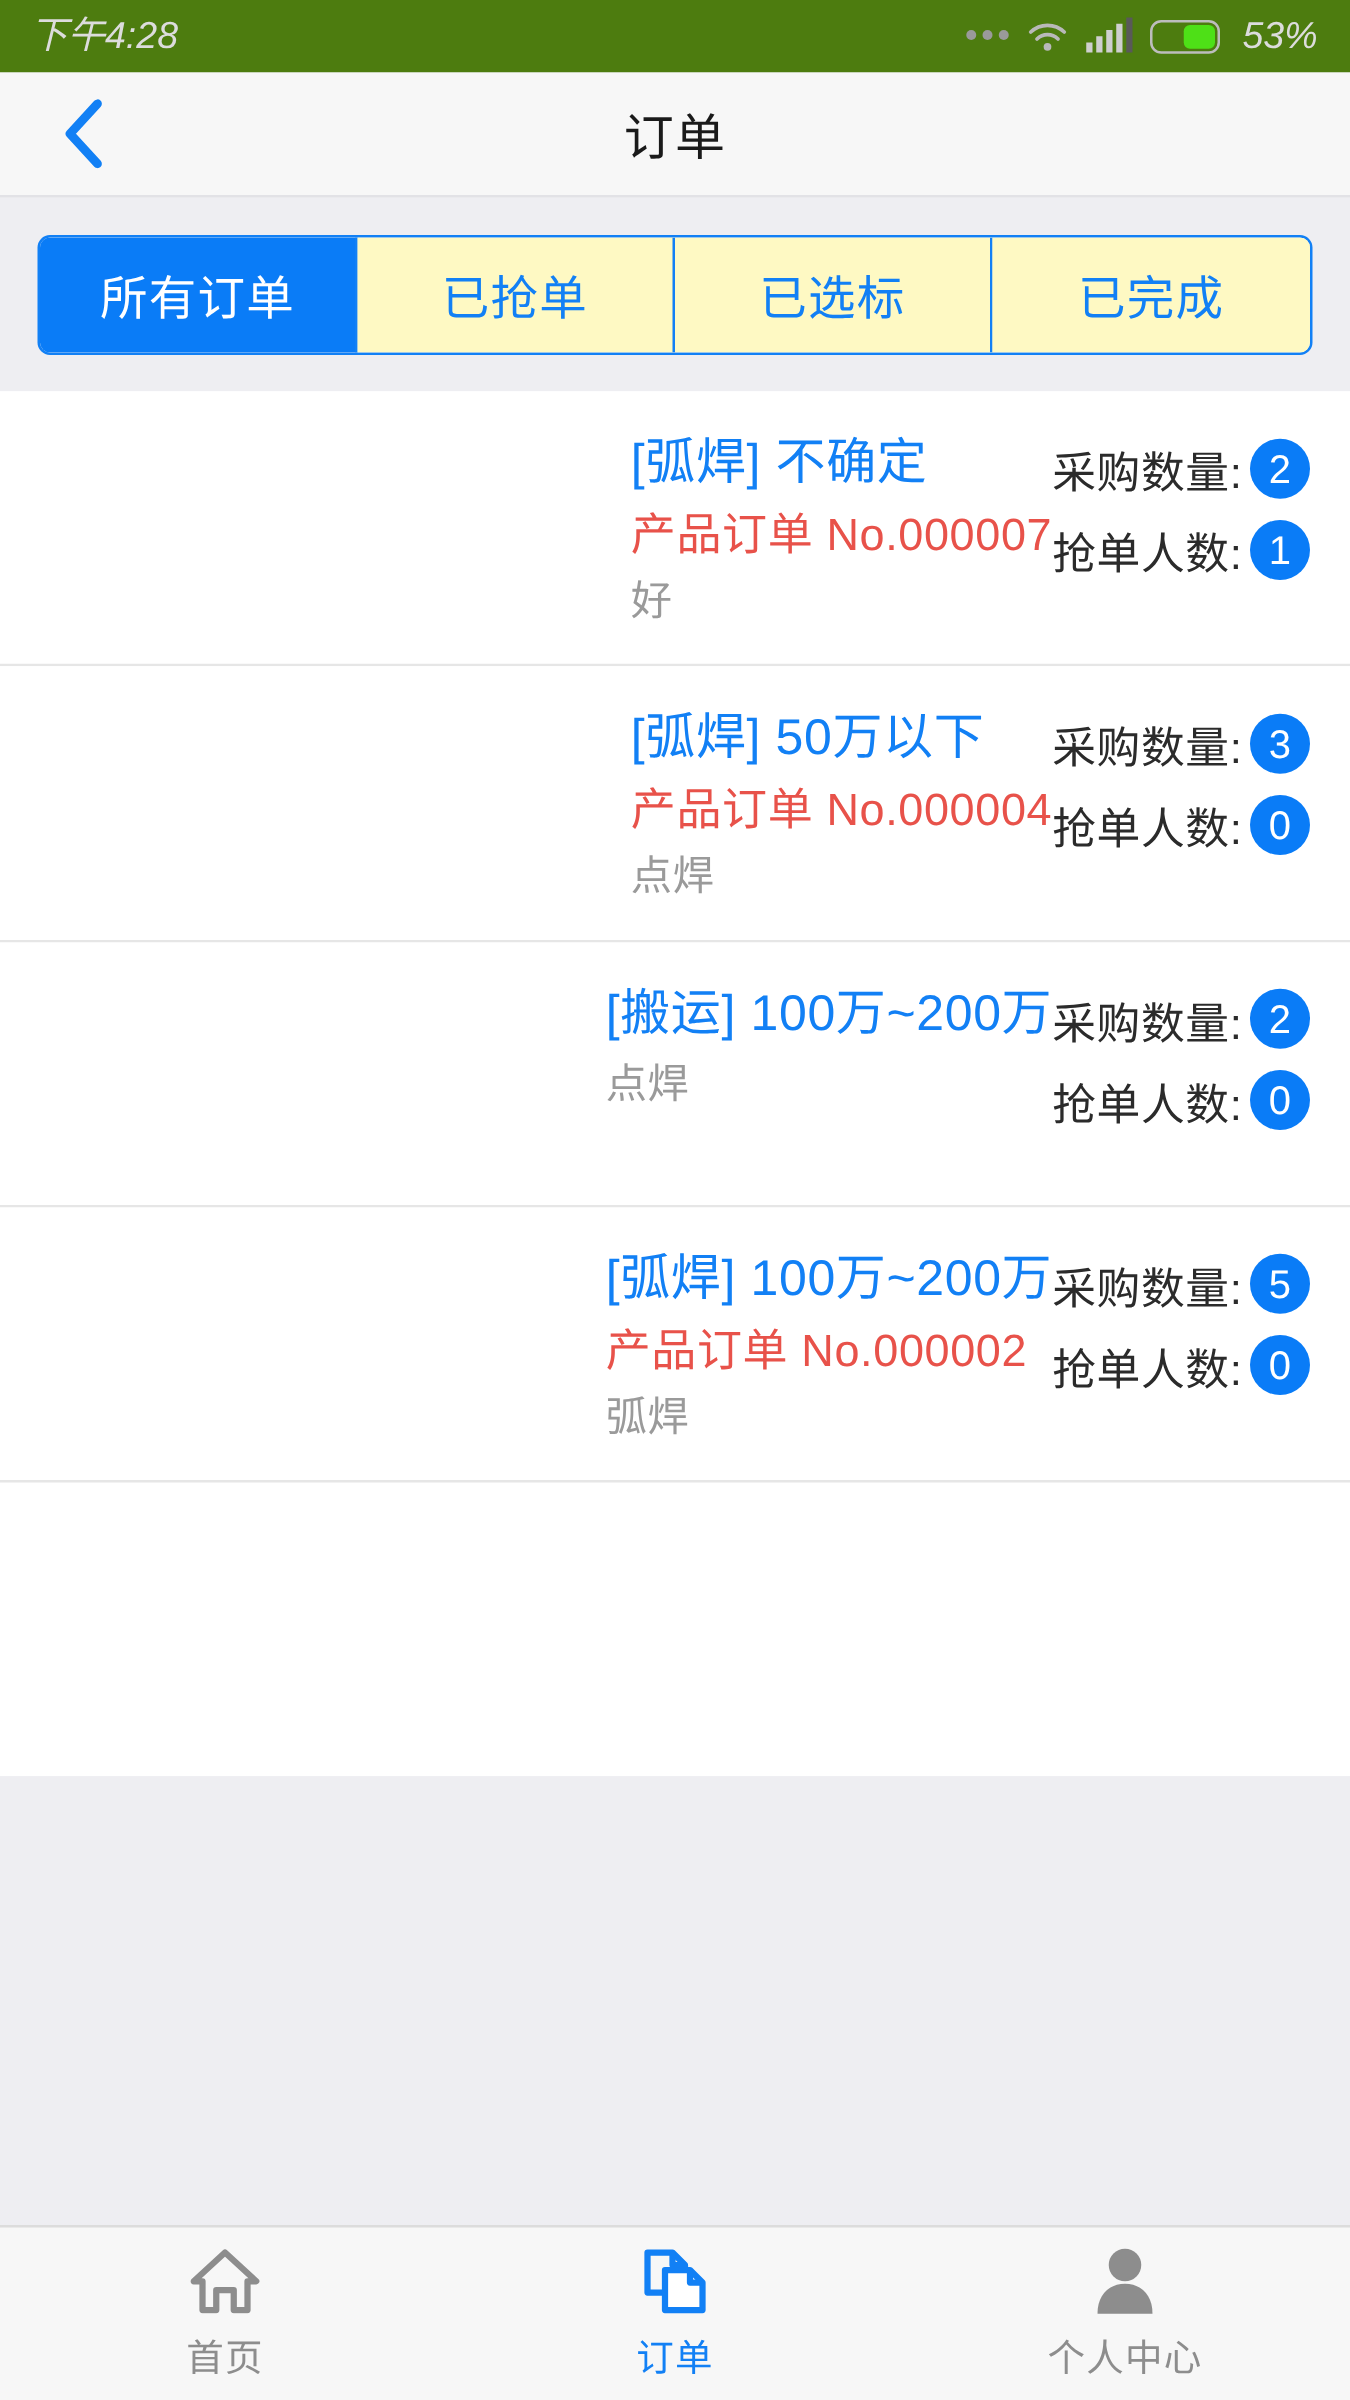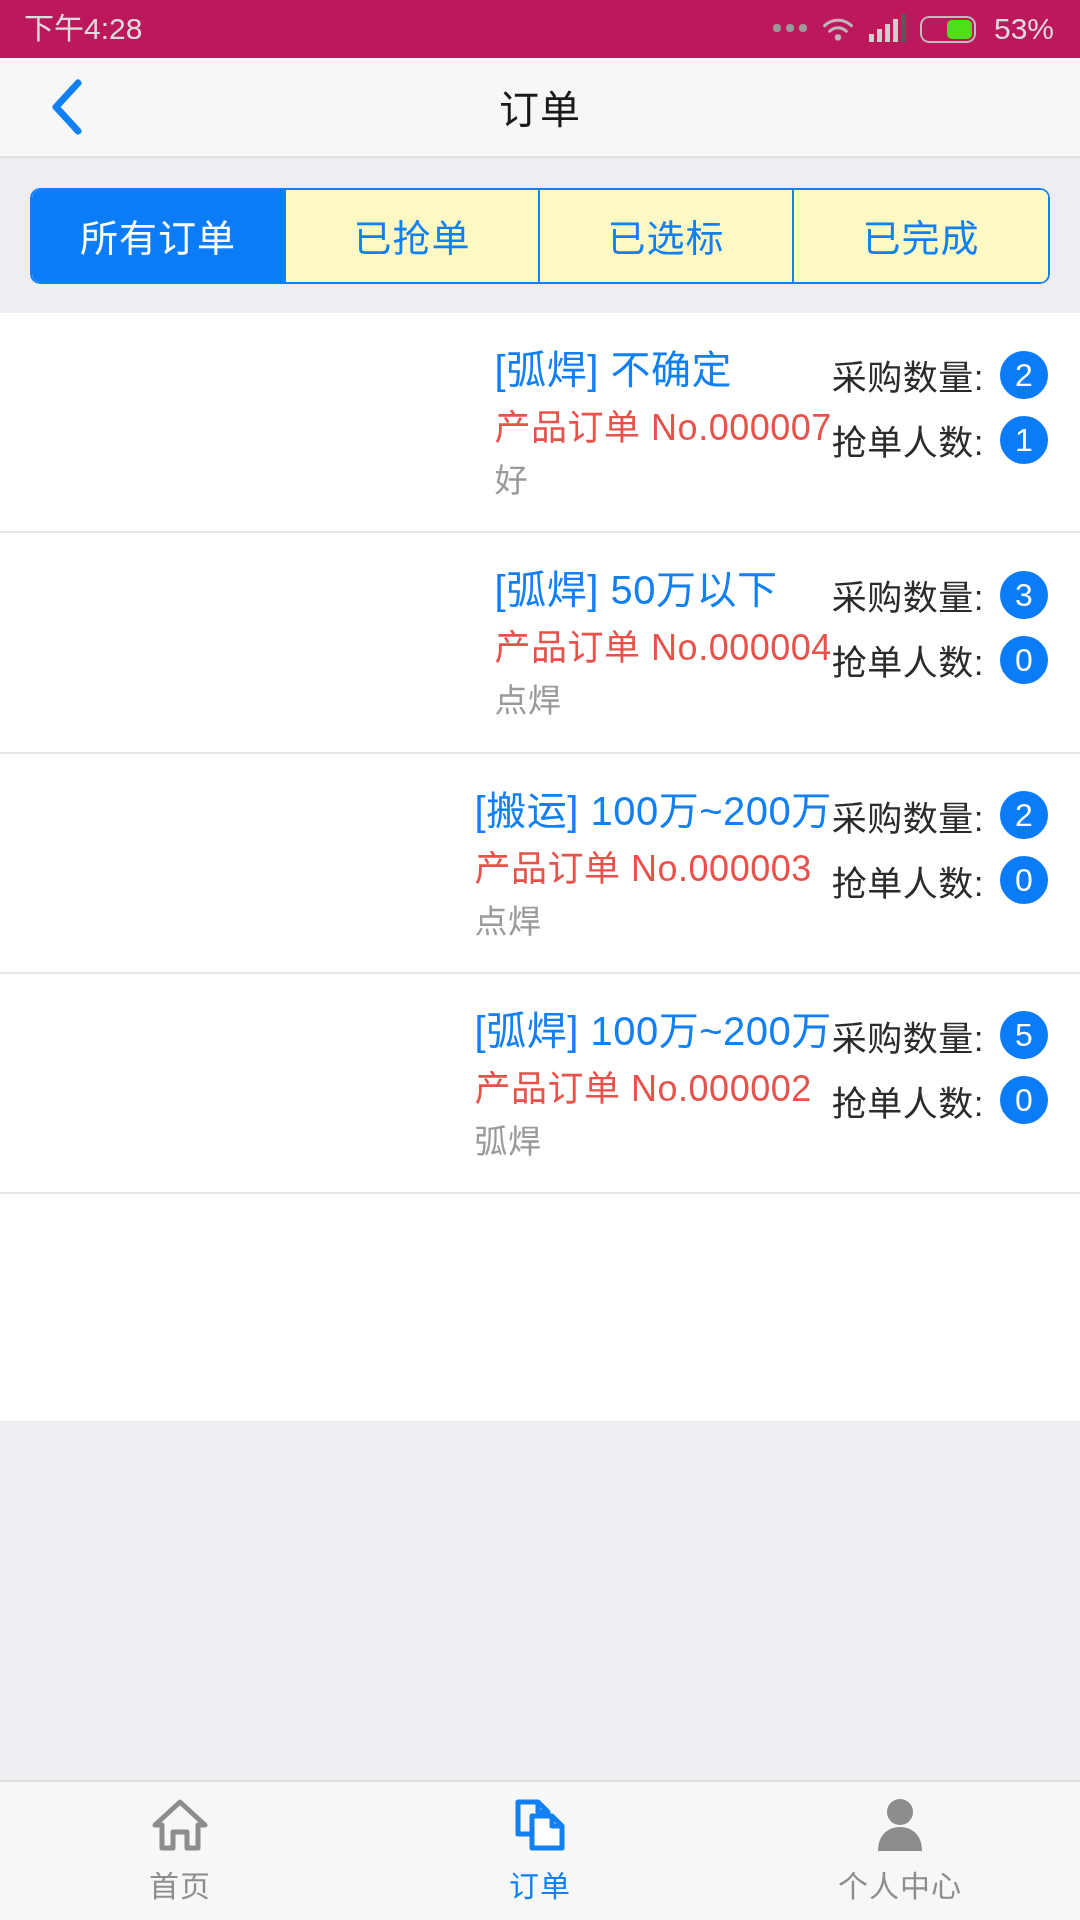--- a/index.html
+++ b/index.html
@@ -20,27 +20,28 @@
     width: 1080px;
     height: 1920px;
     display: flex;
     flex-direction: column;
     background: #eeeef2;
   }
 
   
   .status-bar {
     height: 58px;
-    background: #be185d;
+    background: #4d7c0f;
     color: #d8d8d8;
     display: flex;
     align-items: center;
     justify-content: space-between;
     padding: 0 26px 0 24px;
     flex: 0 0 58px;
+    font-style: italic;
   }
   .status-time {
     font-size: 30px;
     letter-spacing: 0px;
     color: #dcdcdc;
     line-height: 1;
   }
   .status-right {
     display: flex;
     align-items: center;
@@ -209,21 +210,21 @@
   .order-right {
     display: flex;
     flex-direction: column;
     gap: 14px;
     align-items: flex-end;
     padding-top: 4px;
   }
   .stat-row {
     display: flex;
     align-items: center;
-    gap: 16px;
+    gap: 6px;
   }
   .stat-label {
     font-size: 35px;
     color: #2b2b2b;
     letter-spacing: 0.5px;
   }
   .badge {
     min-width: 48px;
     height: 48px;
     padding: 0 8px;
@@ -364,21 +365,20 @@
         <div class="stat-row">
           <span class="stat-label">抢单人数:</span>
           <span class="badge">0</span>
         </div>
       </div>
     </div>
 
     <div class="order-item">
       <div class="order-left">
         <div class="order-title">[搬运] 100万~200万</div>
-        <div class="order-no">产品订单 No.000003</div>
         <div class="order-desc">点焊</div>
       </div>
       <div class="order-right">
         <div class="stat-row">
           <span class="stat-label">采购数量:</span>
           <span class="badge">2</span>
         </div>
         <div class="stat-row">
           <span class="stat-label">抢单人数:</span>
           <span class="badge">0</span>

